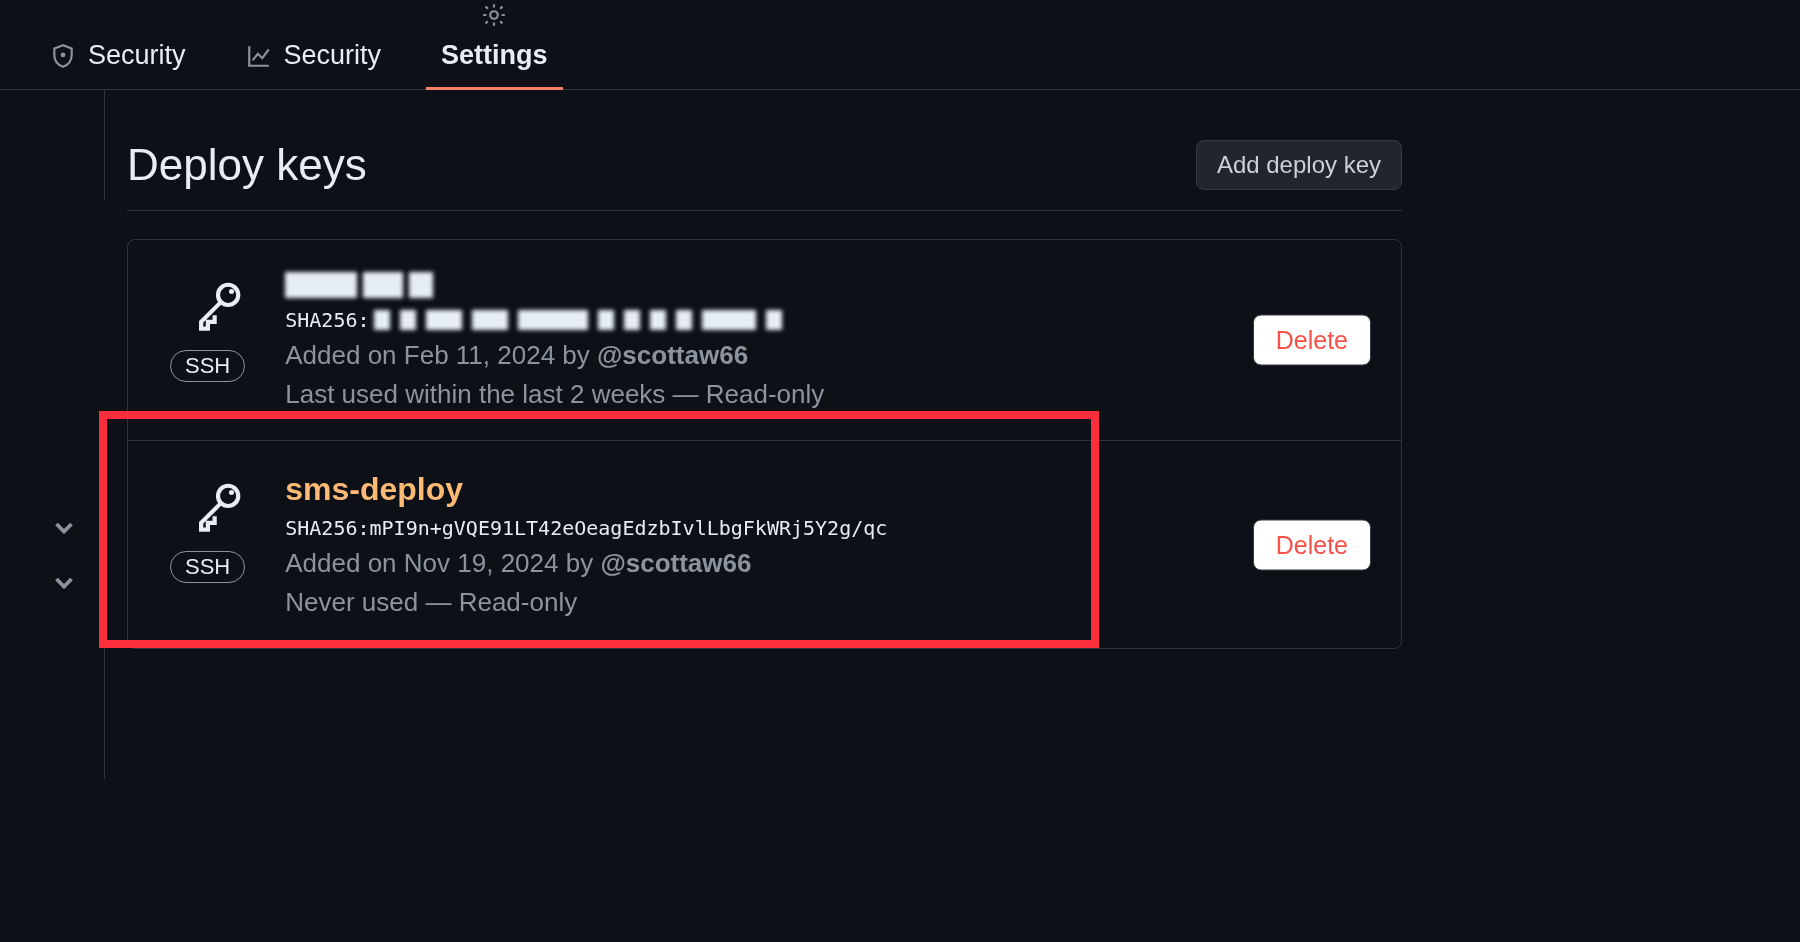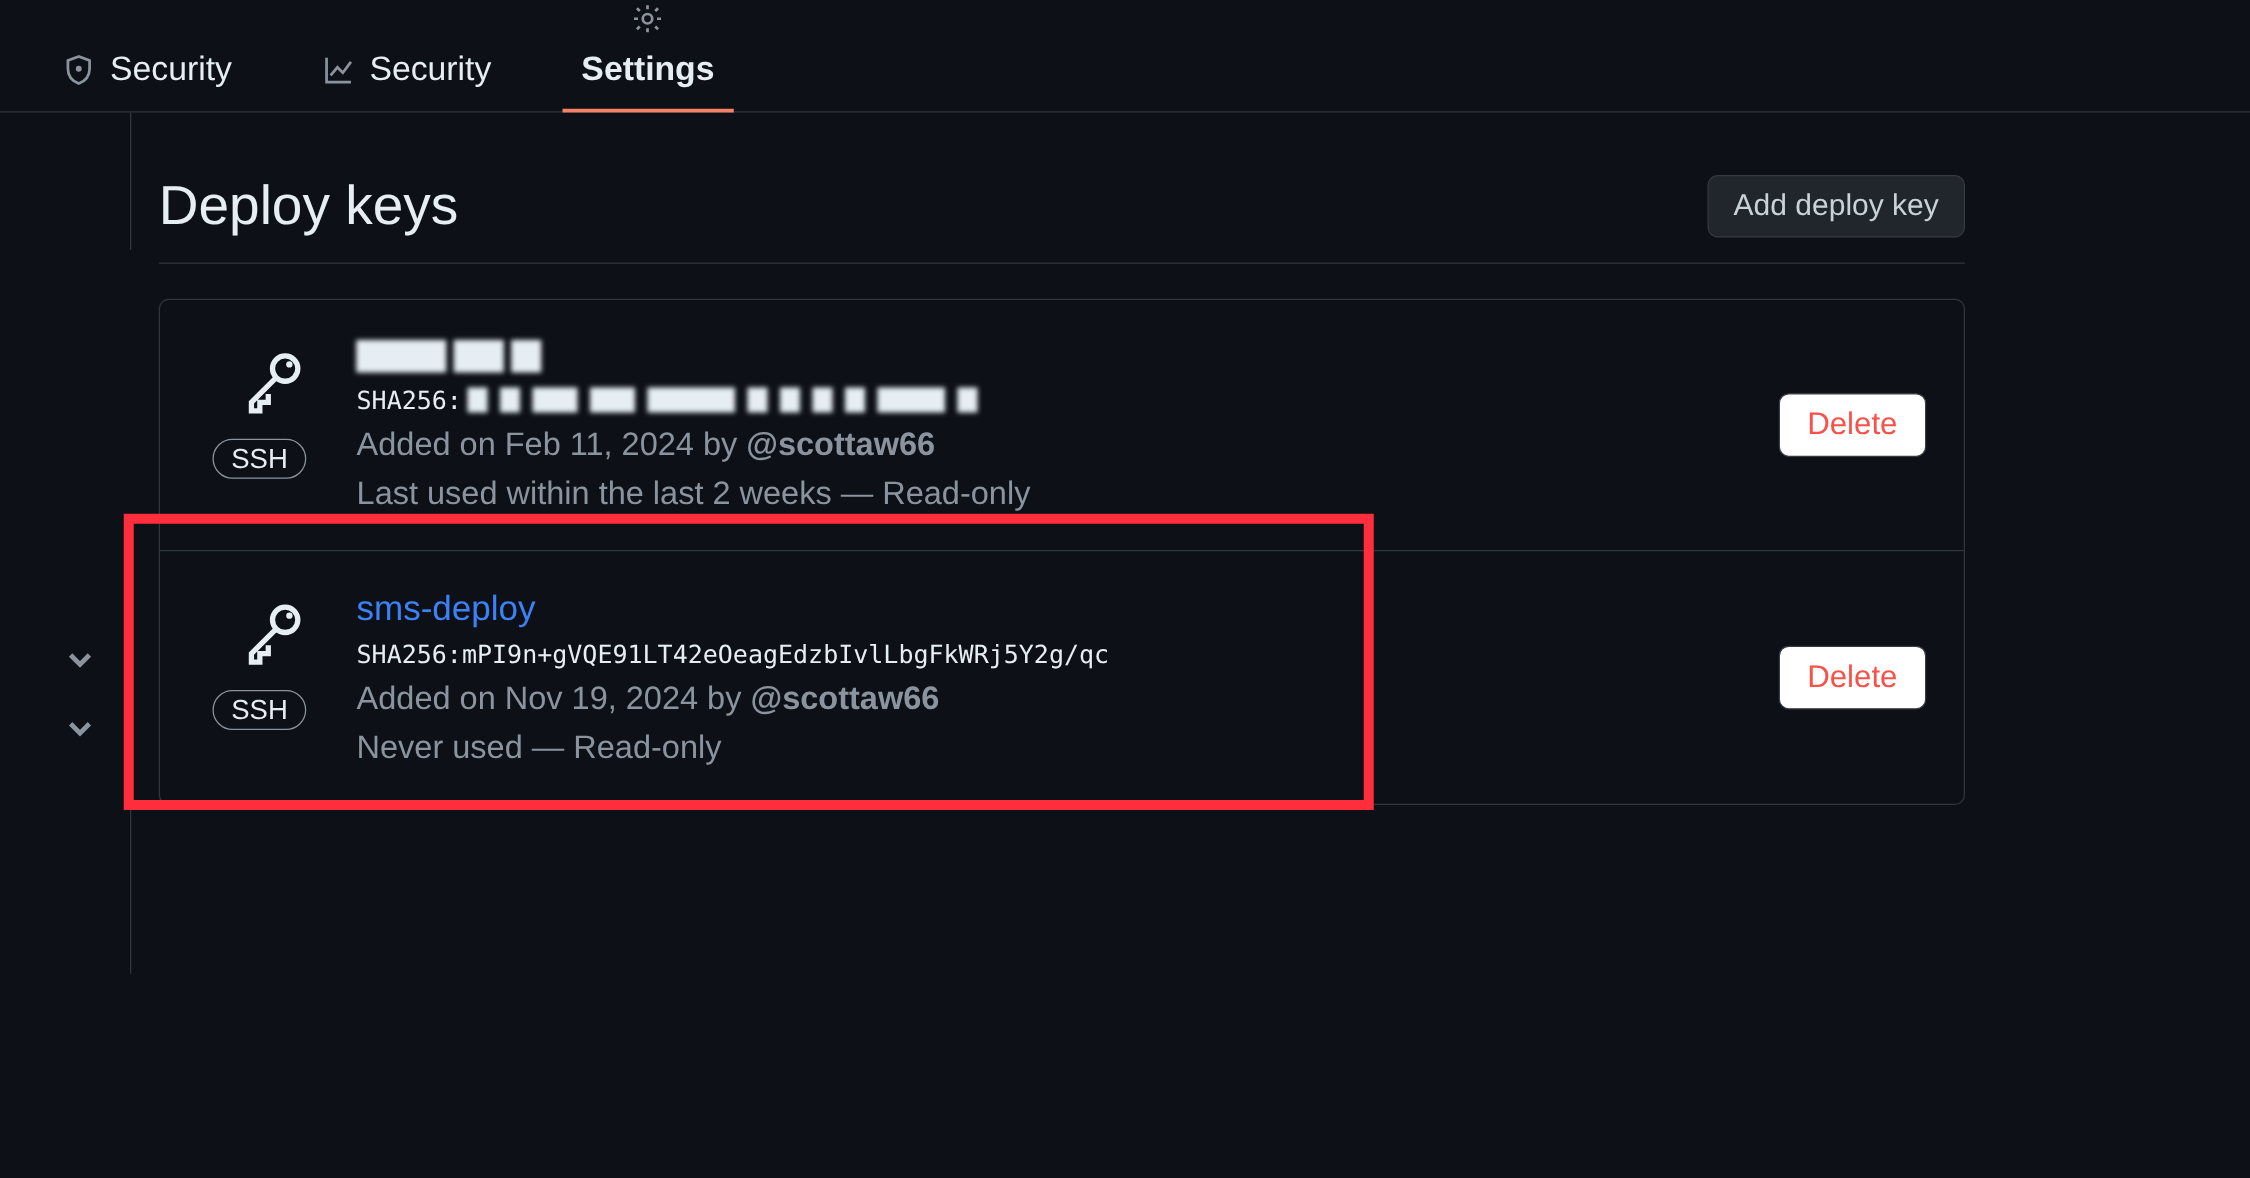--- a/index.html
+++ b/index.html
@@ -15,21 +15,21 @@
       height: 942px;
       overflow: hidden;
       position: relative;
     }
     .tabs {
       display: flex;
       border-bottom: 1px solid #30363d;
       padding-left: 40px;
       height: 90px;
       align-items: flex-end;
-      gap: 52px;
+      gap: 40px;
     }
     .tab {
       display: flex;
       align-items: center;
       gap: 12px;
       padding: 18px 10px;
       cursor: pointer;
       color: #e6edf3;
       font-size: 27px;
       position: relative;
@@ -57,21 +57,21 @@
     .tab-icon svg {
       width: 26px;
       height: 26px;
       fill: none;
       stroke: #8b949e;
       stroke-width: 2;
     }
     .main-content {
       padding: 50px 0 0 0;
       margin-left: 127px;
-      width: 1445px;
+      width: 1275px;
     }
     .page-header {
       display: flex;
       justify-content: space-between;
       align-items: center;
       padding-bottom: 20px;
       border-bottom: 1px solid #30363d;
     }
     .page-title {
       font-size: 44px;
@@ -125,23 +125,23 @@
       color: #e6edf3;
       font-weight: 500;
     }
     .key-details {
       flex: 1;
       display: flex;
       flex-direction: column;
       gap: 8px;
     }
     .key-name {
-      font-size: 28px;
-      font-weight: 400;
-      color: #3b82f6;
+      font-size: 32px;
+      font-weight: 700;
+      color: #fdba74;
     }
     .key-sha {
       font-size: 20px;
       font-family: ui-monospace, SFMono-Regular, Menlo, monospace;
       color: #e6edf3;
       display: flex;
       align-items: center;
       gap: 4px;
     }
     .key-added {

